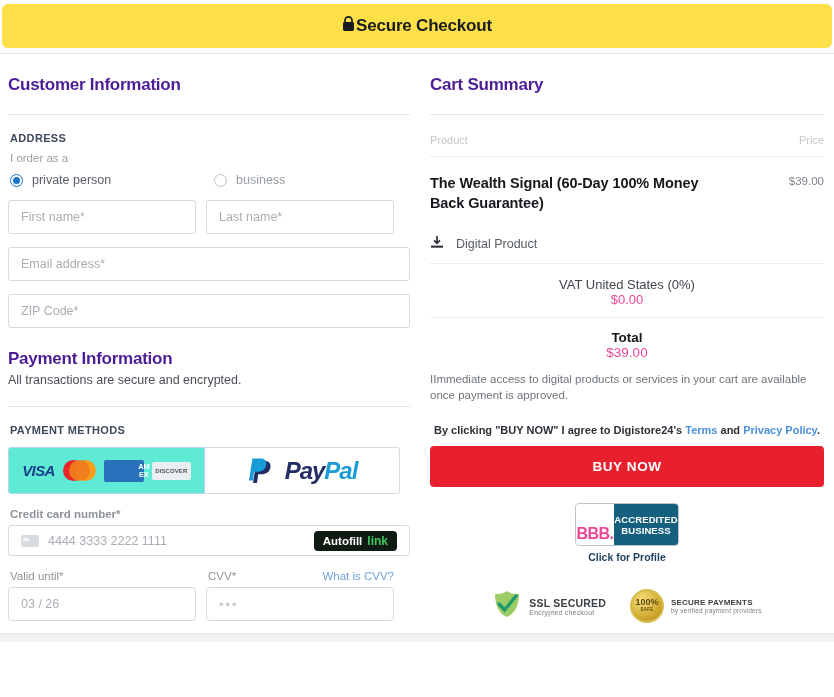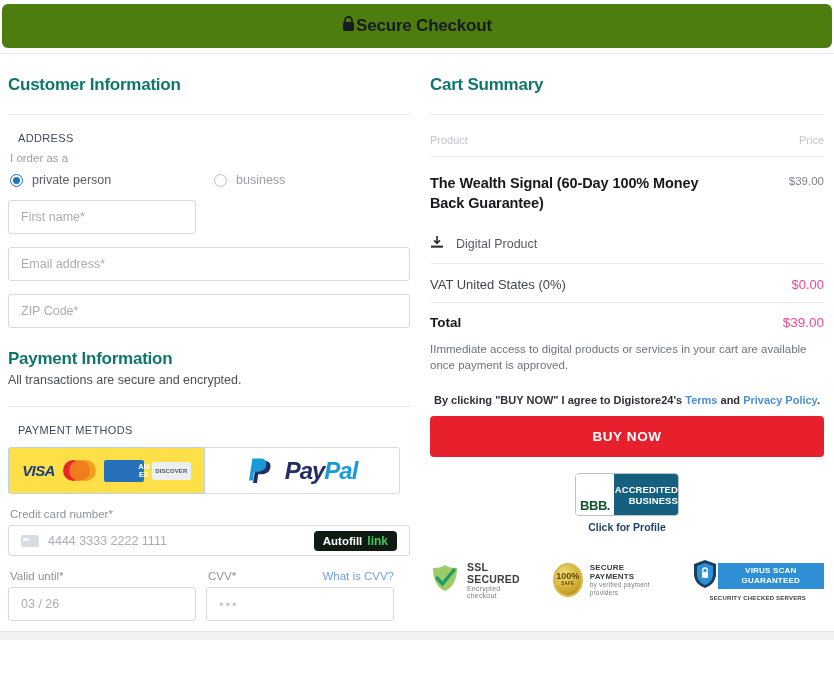--- a/index.html
+++ b/index.html
@@ -9,21 +9,21 @@
     height: 697px;
     background: #ffffff;
     font-family: "Liberation Sans", sans-serif;
     color: #2f3337;
     overflow: hidden;
   }
 
   
   .secure-bar {
     height: 44px;
-    background: #4d7c0f;
+    background: #fde047;
     border-radius: 6px;
     margin: 4px 2px 0 2px;
     display: flex;
     align-items: center;
     justify-content: center;
     gap: 1px;
   }
   .secure-bar .lock { display: block; }
   .secure-bar-title {
     font-size: 17px;
@@ -37,39 +37,39 @@
   }
 
   
   .columns { display: flex; padding: 0; }
   .col-left { width: 420px; padding: 0 10px 0 8px; }
   .col-right { width: 414px; padding: 0 10px 0 10px; }
 
   .section-title {
     font-size: 17px;
     font-weight: bold;
-    color: #0f766e;
+    color: #4c1d95;
     letter-spacing: -0.25px;
     margin: 21px 0 0 0;
   }
   .section-sub {
     font-size: 12.5px;
     color: #4a4f55;
     margin: 4px 0 0 0;
   }
   .title-rule {
     border-top: 1px solid #e6e7e9;
     margin-top: 19px;
   }
   .minor-label {
     font-size: 11px;
-    font-weight: normal;
+    font-weight: bold;
     letter-spacing: 0.35px;
     color: #3d4a5c;
-    margin: 17px 0 0 10px;
+    margin: 17px 0 0 2px;
   }
   .order-as {
     font-size: 11.5px;
     color: #9aa0a6;
     margin: 8px 0 0 2px;
   }
 
   
   .radio-row { display: flex; margin: 9px 0 0 2px; }
   .radio-item { display: flex; align-items: center; gap: 9px; }
@@ -113,21 +113,21 @@
   .pm-tile {
     height: 47px;
     border: 1px solid #d7dade;
     display: flex;
     align-items: center;
     justify-content: center;
     background: #fff;
   }
   .pm-tile.cards {
     width: 197px;
-    background: #fde047;
+    background: #5eead4;
     border-color: #b9d3ef;
     border-radius: 3px 0 0 3px;
     gap: 8px;
   }
   .pm-tile.paypal {
     width: 195px;
     border-left: none;
     border-radius: 0 3px 3px 0;
   }
   .brand-visa {
@@ -160,21 +160,21 @@
     font-size: 6px; font-weight: bold; color: #4e545b;
     letter-spacing: 0.1px;
   }
   .paypal-wrap { display: flex; align-items: flex-end; gap: 12px; }
   .pp-mark { position: relative; width: 26px; height: 28px; }
   .pp-text { font-size: 24px; font-weight: bold; font-style: italic; letter-spacing: -1px; }
   .pp-text .pay { color: #222d65; }
   .pp-text .pal { color: #199bd7; }
 
   .small-label {
-    font-size: 11.5px; color: #8d9399; margin: 14px 0 5px 2px;
+    font-size: 11.5px; color: #8d9399; margin: 14px 0 5px 2px; font-weight: bold;
   }
   .cc-input {
     height: 31px; justify-content: space-between;
   }
   .cc-left { display: flex; align-items: center; gap: 9px; }
   .card-glyph {
     width: 18px; height: 12px; border-radius: 2px;
     background: #d8dce0; position: relative; flex: none;
   }
   .card-glyph::after {
@@ -211,20 +211,21 @@
     line-height: 20px; max-width: 285px; letter-spacing: -0.1px;
   }
   .cart-item-price { font-size: 11.5px; color: #7e848a; padding-top: 2px; }
   .digital-row {
     display: flex; align-items: center; gap: 12px; margin-top: 22px;
   }
   .digital-text { font-size: 12.5px; color: #555b61; }
   .totals-row {
     display: flex; justify-content: space-between; align-items: center;
     margin-top: 13px;
+    flex-direction: column;
   }
   .totals-row .t-lbl { font-size: 13px; color: #3f454b; }
   .totals-row .t-val { font-size: 13px; font-weight: normal; color: #ec4899; }
   .totals-row.grand { margin-top: 12px; }
   .totals-row.grand .t-lbl { font-weight: bold; font-size: 13.5px; color: #15181c; }
   .totals-row.grand .t-val { font-size: 13.5px; }
   .note {
     font-size: 11.5px; color: #6e747a; line-height: 16px; margin-top: 11px;
   }
   .terms {
@@ -246,25 +247,25 @@
   .bbb-wrap { margin-top: 16px; display: flex; flex-direction: column; align-items: center; }
   .bbb-badge {
     display: flex; width: 104px; height: 43px;
     border: 1px solid #bdc3c8; border-radius: 4px; overflow: hidden;
   }
   .bbb-left {
     width: 38px; background: #fff;
     display: flex; align-items: flex-end; justify-content: center;
     padding-bottom: 2px;
   }
-  .bbb-letters { font-size: 13px; font-weight: bold; color: #14532d; letter-spacing: -0.5px; }
+  .bbb-letters { font-size: 16px; font-weight: bold; color: #ec4899; letter-spacing: -0.5px; }
   .bbb-right {
     flex: 1; background: #15607f; color: #fff;
     display: flex; flex-direction: column;
-    align-items: flex-end; justify-content: center;
+    align-items: center; justify-content: center;
     font-size: 9.5px; font-weight: bold; line-height: 11px;
     letter-spacing: 0.1px;
   }
   .bbb-profile {
     margin-top: 5px; font-size: 10.5px; font-weight: bold; color: #1c3f5e;
   }
 
   
   .trust-row {
     display: flex; align-items: center; justify-content: center;
@@ -332,20 +333,23 @@
       <label class="radio-item">
         <span class="radio-outer"></span>
         <span class="radio-label muted">business</span>
       </label>
     </div>
 
     <div class="field-row">
       <div class="input half">
         <span class="input-ph">First name*</span>
       </div>
+      <div class="input half">
+        <span class="input-ph">Last name*</span>
+      </div>
     </div>
 
     <div class="field-row">
       <div class="input full">
         <span class="input-ph">Email address*</span>
       </div>
     </div>
 
     <div class="field-row">
       <div class="input full">
@@ -500,34 +504,20 @@
         <span class="seal">
           <span class="pct">100%</span>
           <span class="safe">SAFE</span>
         </span>
         <span class="trust-txt">
           <span class="trust-t1 small">SECURE PAYMENTS</span>
           <span class="trust-t2 tiny">by verified payment providers</span>
         </span>
       </div>
 
-      <div class="virus-badge">
-        <span class="virus-top">
-          <span>
-            <svg width="26" height="30" viewBox="0 0 26 30">
-              <path d="M13 1 L24 5 V15 C24 22 19 27 13 29 C7 27 2 22 2 15 V5 z" fill="#1c3d5c"></path>
-              <path d="M13 4 L21 7 V15 C21 20.5 17.5 24.5 13 26 C8.5 24.5 5 20.5 5 15 V7 z" fill="#2f8fd4"></path>
-              <rect x="10" y="13" width="6" height="6" rx="1" fill="#fff"></rect>
-              <path d="M10.8 13 v-1.8 a2.2 2.2 0 0 1 4.4 0 V13" fill="none" stroke="#fff" stroke-width="1.3"></path>
-            </svg>
-          </span>
-          <span class="virus-ribbon">VIRUS SCAN GUARANTEED</span>
-        </span>
-        <span class="virus-sub">SECURITY CHECKED SERVERS</span>
-      </div>
 
     </div>
 
   </div>
 </div>
 
 <div class="bottom-rule"></div>
 <div class="bottom-strip"></div>
 
 </body></html>

